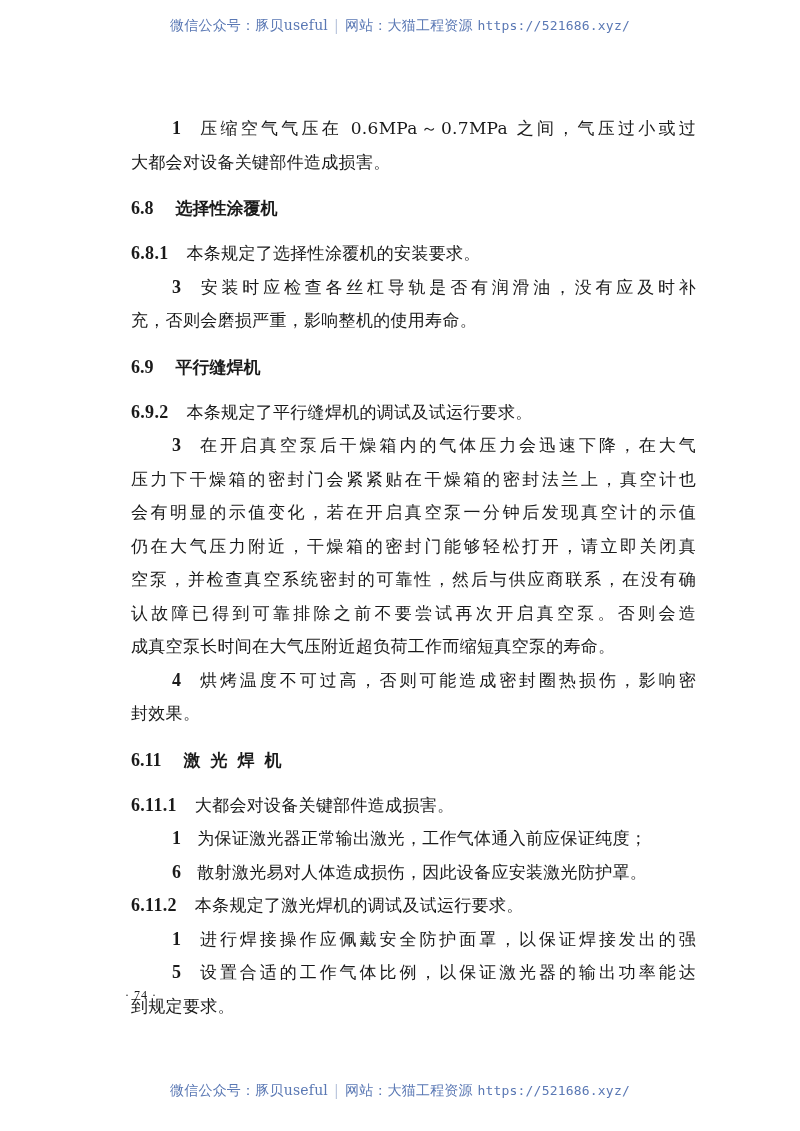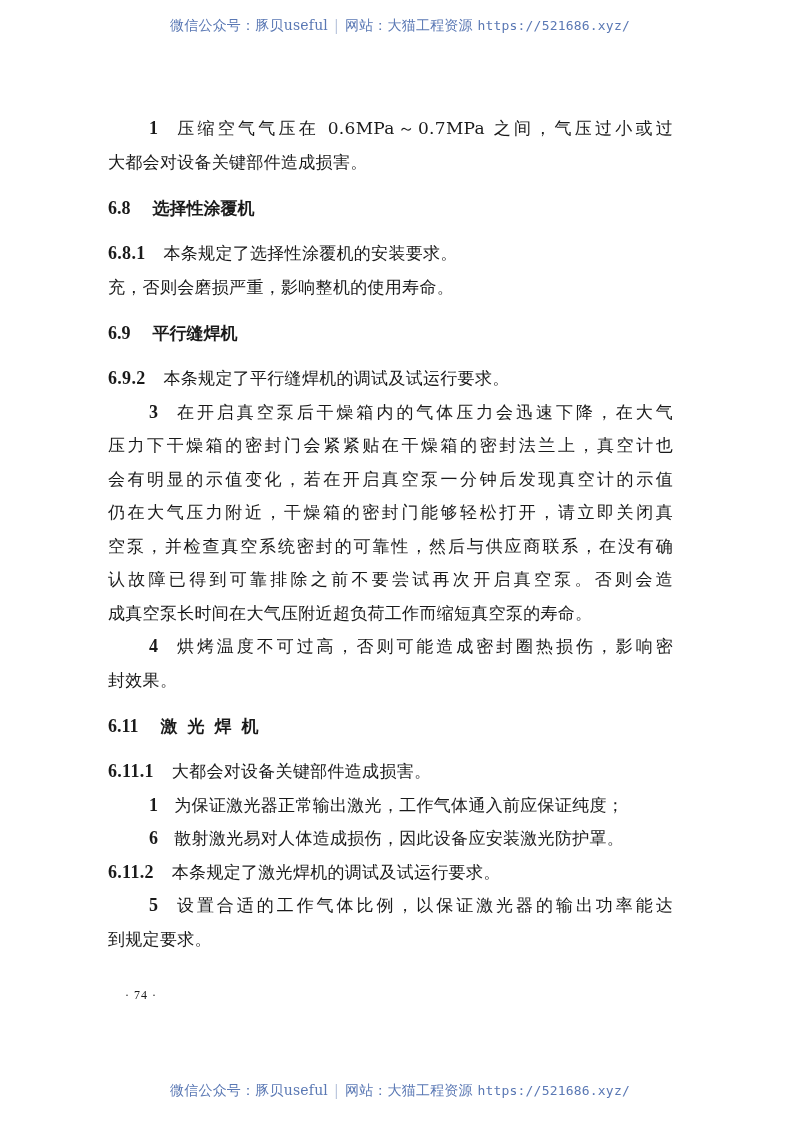--- a/index.html
+++ b/index.html
@@ -11,21 +11,21 @@
     .watermark {
       position: absolute; left: 0; width: 800px; text-align: center;
       font-size: 14px; color: #5a78b4; letter-spacing: 0.2px;
       font-family: "DejaVu Serif", "Liberation Serif", serif;
     }
     .watermark.top { top: 17px; }
     .watermark.bottom { top: 1082px; }
     .watermark .sep { color: #b8c4dc; margin: 0 6px; }
     .watermark .url { font-family: "DejaVu Sans Mono", "Liberation Mono", monospace; font-size: 13px; }
 
-    .page { position: absolute; left: 108px; top: 112px; width: 565px; }
+    .page { position: absolute; left: 131px; top: 112px; width: 565px; }
     .line {
       font-size: 17px; line-height: 33.5px; white-space: nowrap;
       text-align: justify; text-align-last: justify; letter-spacing: 0.3px;
     }
     .line.last { text-align-last: left; }
     .indent { padding-left: 41px; }
     .num { font-weight: bold; font-family: "Liberation Serif", "DejaVu Serif", serif; font-size: 18px; margin-right: 16px; }
     .clause-num { font-weight: bold; font-family: "Liberation Serif", "DejaVu Serif", serif; font-size: 18px; margin-right: 18px; }
     .heading {
       text-align: left; font-size: 17px; font-weight: bold;
@@ -53,20 +53,23 @@
   </div>
   <div class="line last">大都会对设备关键部件造成损害。</div>
 
   <div class="heading">
     <span class="hnum">6.8</span><span class="htext">选择性涂覆机</span>
   </div>
 
   <div class="line last">
     <span class="clause-num">6.8.1</span><span>本条规定了选择性涂覆机的安装要求。</span>
   </div>
+  <div class="line indent">
+    <span class="num">3</span><span>安装时应检查各丝杠导轨是否有润滑油，没有应及时补</span>
+  </div>
   <div class="line last">充，否则会磨损严重，影响整机的使用寿命。</div>
 
   <div class="heading">
     <span class="hnum">6.9</span><span class="htext">平行缝焊机</span>
   </div>
 
   <div class="line last">
     <span class="clause-num">6.9.2</span><span>本条规定了平行缝焊机的调试及试运行要求。</span>
   </div>
   <div class="line indent">
@@ -93,20 +96,23 @@
   <div class="line indent last">
     <span class="num">1</span><span>为保证激光器正常输出激光，工作气体通入前应保证纯度；</span>
   </div>
   <div class="line indent last">
     <span class="num">6</span><span>散射激光易对人体造成损伤，因此设备应安装激光防护罩。</span>
   </div>
   <div class="line last">
     <span class="clause-num">6.11.2</span><span>本条规定了激光焊机的调试及试运行要求。</span>
   </div>
   <div class="line indent">
+    <span class="num">1</span><span>进行焊接操作应佩戴安全防护面罩，以保证焊接发出的强</span>
+  </div>
+  <div class="line indent">
     <span class="num">5</span><span>设置合适的工作气体比例，以保证激光器的输出功率能达</span>
   </div>
   <div class="line last">到规定要求。</div>
 </div>
 
 <div class="page-num">· 74 ·</div>
 
 <div class="watermark bottom">
   <span>微信公众号：豚贝useful</span><span class="sep">|</span><span>网站：大猫工程资源</span> <span class="url">https://521686.xyz/</span>
 </div>

